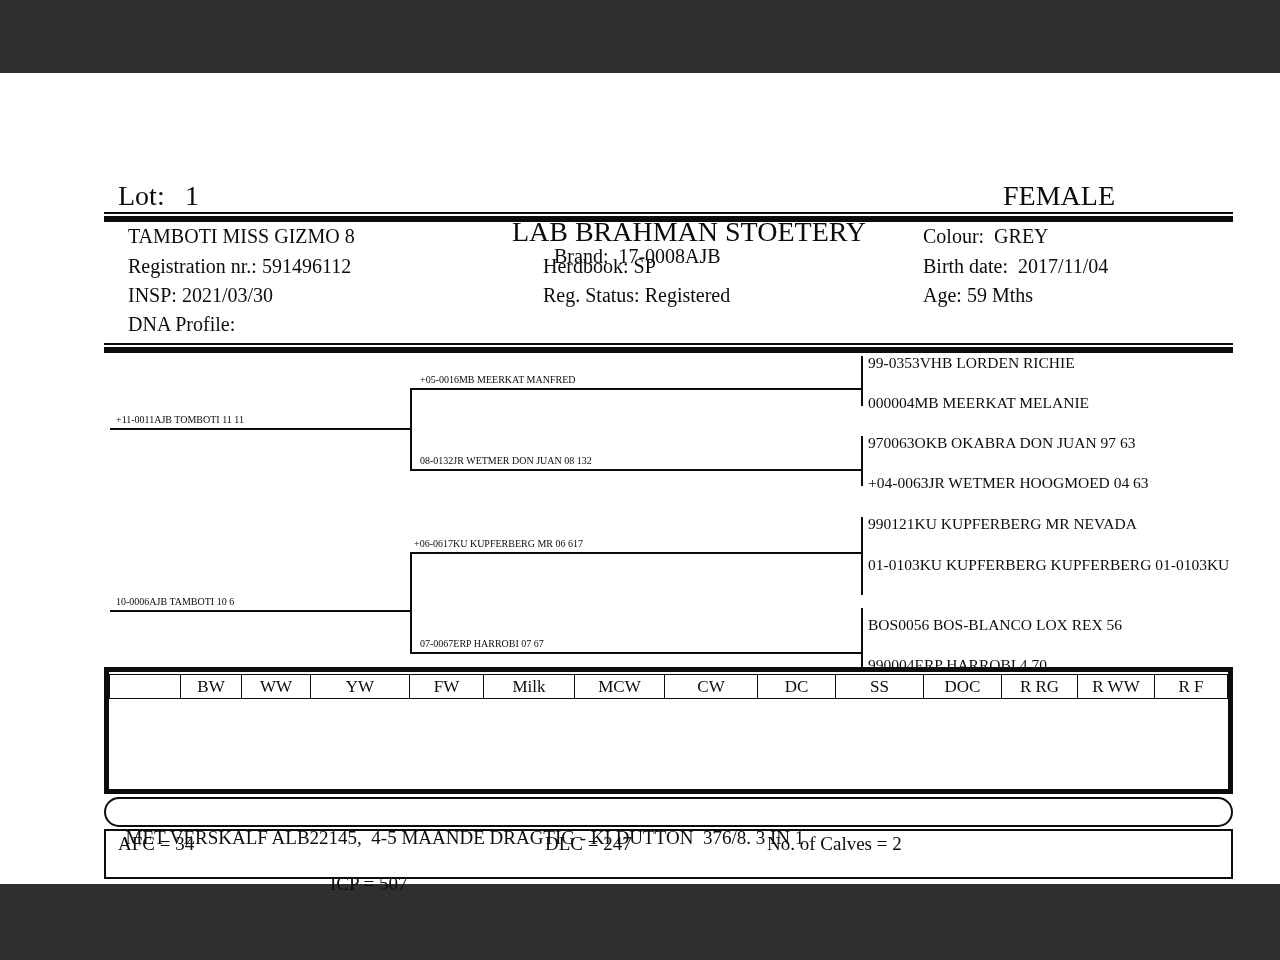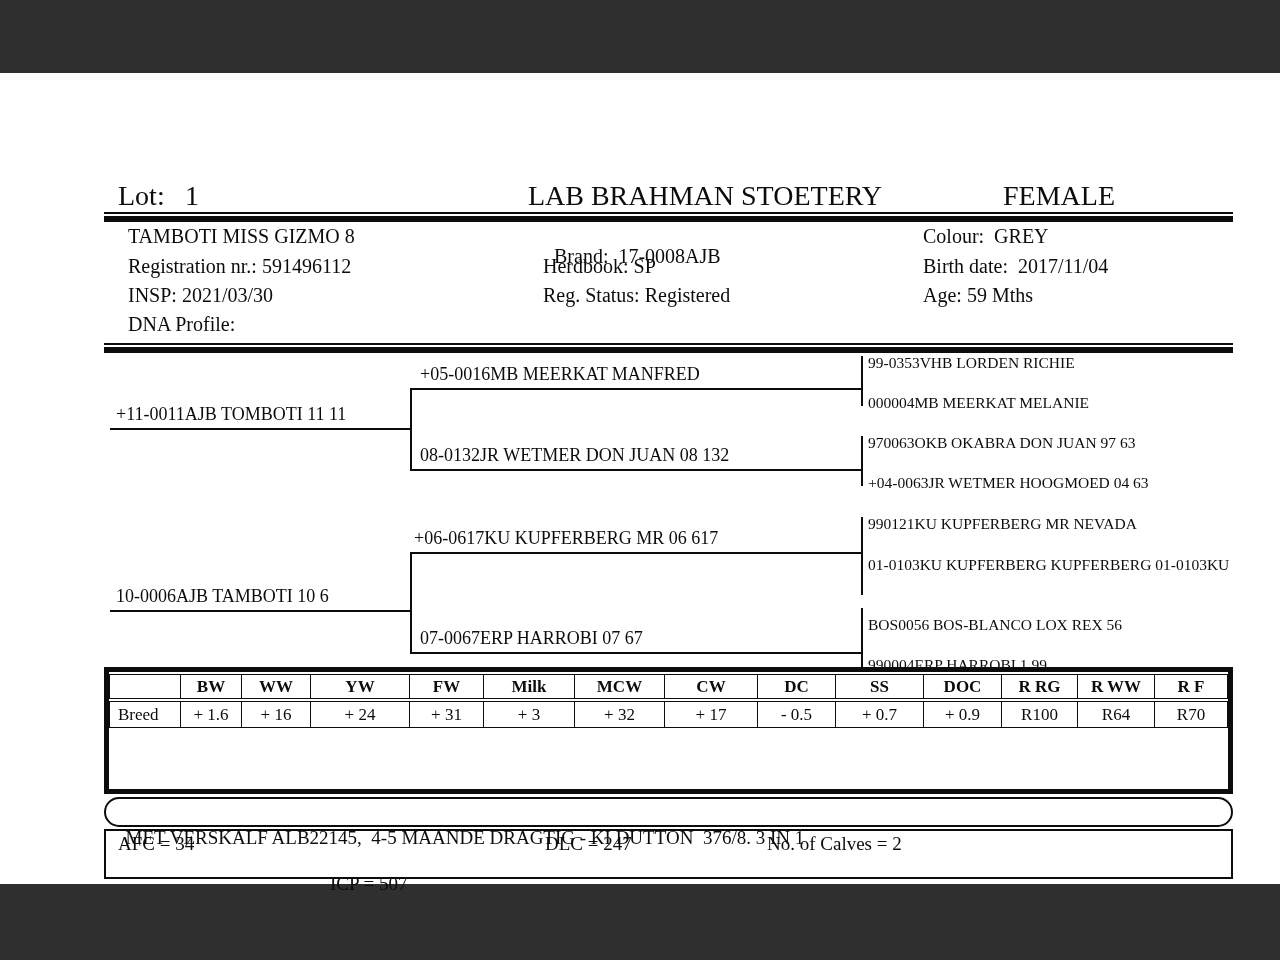--- a/index.html
+++ b/index.html
@@ -14,53 +14,53 @@
   #bar-bottom{top:884px;height:76px;}
   .abs{position:absolute;white-space:pre;}
   
   .hdr{font-size:28px;top:180px;}
   
   .rule-thin{position:absolute;left:104px;width:1129px;height:2px;background:#0c0c0c;}
   .rule-thick{position:absolute;left:104px;width:1129px;height:6px;background:#0c0c0c;}
   
   .info{font-size:20px;}
   
-  .ped{font-size:18px;}
+  .ped{font-size:10px;}
   .pedline{position:absolute;border-bottom:2px solid #0c0c0c;}
   .pedline .nm{position:absolute;left:6px;bottom:3px;white-space:pre;}
   .bracket{position:absolute;width:0;border-left:2px solid #0c0c0c;}
   .gg{position:absolute;left:868px;width:372px;font-size:15.5px;white-space:normal;line-height:19px;}
   
   #ebv-wrap{position:absolute;left:104px;top:667px;width:1129px;height:127px;
     border:5px solid #0c0c0c;box-sizing:border-box;}
   table.ebv{border-collapse:separate;border-spacing:0 2px;table-layout:fixed;
     width:1119px;font-size:17px;}
   table.ebv th,table.ebv td{
     border-top:1px solid #0c0c0c;border-bottom:1px solid #0c0c0c;border-right:1px solid #0c0c0c;
     text-align:center;padding:0;font-weight:normal;overflow:hidden;white-space:pre;}
   table.ebv th:first-child,table.ebv td:first-child{border-left:1px solid #0c0c0c;text-align:left;padding-left:8px;}
-  tr.r-hdr  th{height:23px;font-weight:bold;}
+  tr.r-hdr  th{height:23px;}
   tr.r-ebv  td{height:26px;}
   tr.r-acc  td{height:27px;}
   tr.r-breed td{height:25px;}
   
   .box{position:absolute;left:104px;width:1129px;border:2px solid #0c0c0c;box-sizing:border-box;font-size:19px;}
   #remark-box{top:797px;height:30px;line-height:26px;padding-left:10px;white-space:pre;border-radius:15px;}
   #stats-box{top:829px;height:50px;}
   #stats-box .abs{font-size:19px;}
 </style>
 </head>
 <body>
 
 <div id="bar-top" class="bar"></div>
 <div id="bar-bottom" class="bar"></div>
 
 <div class="abs hdr" style="left:118px;">Lot:</div>
 <div class="abs hdr" style="left:185px;">1</div>
-<div class="abs hdr" style="left:705px;transform:translateX(-50%);">LAB BRAHMAN STOETERY</div>
+<div class="abs hdr" style="left:689px;transform:translateX(-50%);margin-top:36px;">LAB BRAHMAN STOETERY</div>
 <div class="abs hdr" style="left:1003px;">FEMALE</div>
 
 <div class="rule-thin" style="top:212px;"></div>
 <div class="rule-thick" style="top:216px;"></div>
 
 <div class="abs info" style="left:128px;top:225px;">TAMBOTI MISS GIZMO 8</div>
 <div class="abs info" style="left:128px;top:255px;">Registration nr.: 591496112</div>
 <div class="abs info" style="left:128px;top:284px;">INSP: 2021/03/30</div>
 <div class="abs info" style="left:128px;top:313px;">DNA Profile:</div>
 
@@ -104,21 +104,21 @@
 
 <div class="gg" style="top:433px;">970063OKB OKABRA DON JUAN 97 63</div>
 <div class="gg" style="top:473px;">+04-0063JR WETMER HOOGMOED 04 63</div>
 <div class="bracket" style="left:861px;top:436px;height:50px;"></div>
 
 <div class="gg" style="top:514px;">990121KU KUPFERBERG MR NEVADA</div>
 <div class="gg" style="top:555px;">01-0103KU KUPFERBERG KUPFERBERG 01-0103KU</div>
 <div class="bracket" style="left:861px;top:517px;height:78px;"></div>
 
 <div class="gg" style="top:615px;">BOS0056 BOS-BLANCO LOX REX 56</div>
-<div class="gg" style="top:655px;">990004ERP HARROBI 1 99</div>
+<div class="gg" style="top:655px;">990004ERP HARROBI 4 70</div>
 <div class="bracket" style="left:861px;top:608px;height:59px;"></div>
 
 <div id="ebv-wrap">
   <table class="ebv">
     <colgroup>
       <col style="width:72px">
         <col style="width:61px">
         <col style="width:69px">
         <col style="width:99px">
       <col style="width:74px">
@@ -142,36 +142,20 @@
       <th>Milk</th>
       <th>MCW</th>
       <th>CW</th>
       <th>DC</th>
       <th>SS</th>
       <th>DOC</th>
       <th>R RG</th>
       <th>R WW</th>
       <th>R F</th>
     </tr>
-    <tr class="r-breed">
-      <td>Breed</td>
-      <td>+ 1.6</td>
-      <td>+ 16</td>
-      <td>+ 24</td>
-      <td>+ 31</td>
-      <td>+ 3</td>
-      <td>+ 32</td>
-      <td>+ 17</td>
-      <td>- 0.5</td>
-      <td>+ 0.7</td>
-      <td>+ 0.9</td>
-      <td>R100</td>
-      <td>R64</td>
-      <td>R70</td>
-    </tr>
   </tbody>
     </table>
 </div>
 
 <div id="remark-box" class="box">
   <span style="white-space:pre;">MET VERSKALF ALB22145,  4-5 MAANDE DRAGTIG - KI DUTTON  376/8. 3 IN 1</span>
 </div>
 
 <div id="stats-box" class="box">
   <span class="abs" style="left:12px;top:2px;">AFC = 34</span>

